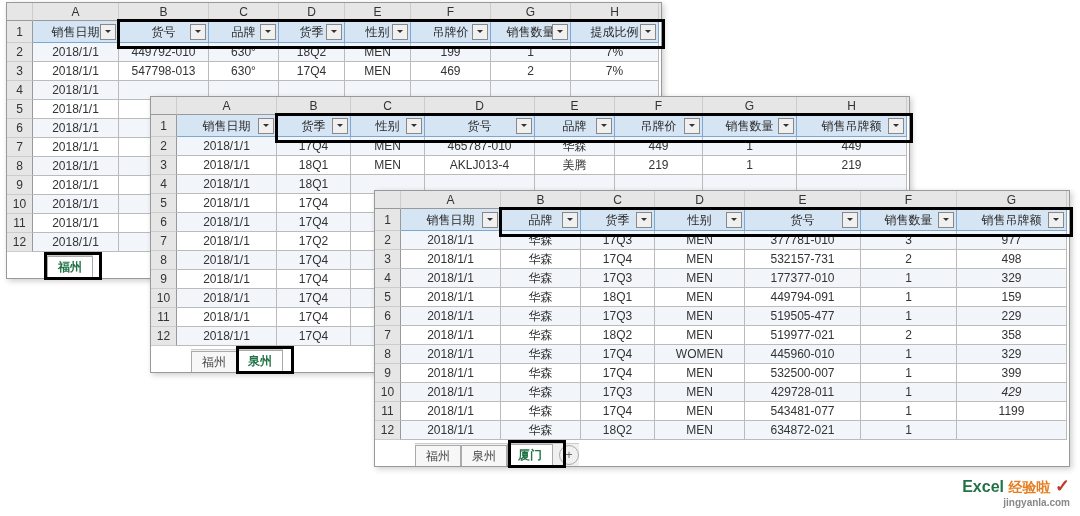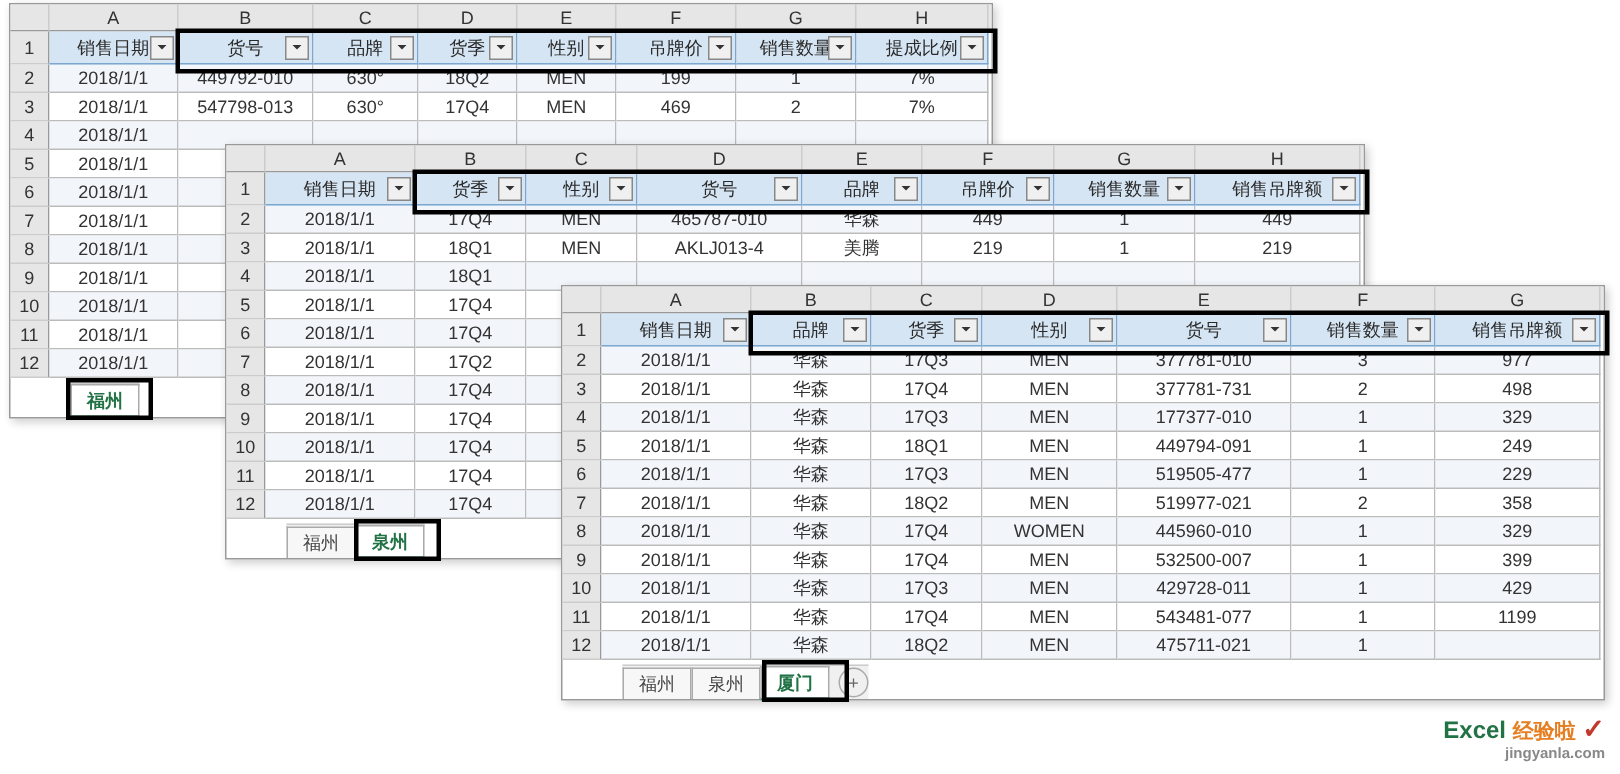--- a/index.html
+++ b/index.html
@@ -555,21 +555,21 @@
         <div class="cell" style="width: 116px;">377781-010</div>
         <div class="cell" style="width: 96px;">3</div>
         <div class="cell" style="width: 110px;">977</div>
       </div>
       <div class="data-row even-row">
         <div class="row-head">3</div>
         <div class="cell" style="width: 100px;">2018/1/1</div>
         <div class="cell" style="width: 80px;">华森</div>
         <div class="cell" style="width: 74px;">17Q4</div>
         <div class="cell" style="width: 90px;">MEN</div>
-        <div class="cell" style="width: 116px;">377781-731</div>
+        <div class="cell" style="width: 116px;">532157-731</div>
         <div class="cell" style="width: 96px;">2</div>
         <div class="cell" style="width: 110px;">498</div>
       </div>
       <div class="data-row odd-row">
         <div class="row-head">4</div>
         <div class="cell" style="width: 100px;">2018/1/1</div>
         <div class="cell" style="width: 80px;">华森</div>
         <div class="cell" style="width: 74px;">17Q3</div>
         <div class="cell" style="width: 90px;">MEN</div>
         <div class="cell" style="width: 116px;">177377-010</div>
@@ -577,21 +577,21 @@
         <div class="cell" style="width: 110px;">329</div>
       </div>
       <div class="data-row even-row">
         <div class="row-head">5</div>
         <div class="cell" style="width: 100px;">2018/1/1</div>
         <div class="cell" style="width: 80px;">华森</div>
         <div class="cell" style="width: 74px;">18Q1</div>
         <div class="cell" style="width: 90px;">MEN</div>
         <div class="cell" style="width: 116px;">449794-091</div>
         <div class="cell" style="width: 96px;">1</div>
-        <div class="cell" style="width: 110px;">249</div>
+        <div class="cell" style="width: 110px;">159</div>
       </div>
       <div class="data-row odd-row">
         <div class="row-head">6</div>
         <div class="cell" style="width: 100px;">2018/1/1</div>
         <div class="cell" style="width: 80px;">华森</div>
         <div class="cell" style="width: 74px;">17Q3</div>
         <div class="cell" style="width: 90px;">MEN</div>
         <div class="cell" style="width: 116px;">519505-477</div>
         <div class="cell" style="width: 96px;">1</div>
         <div class="cell" style="width: 110px;">229</div>
@@ -627,39 +627,39 @@
         <div class="cell" style="width: 110px;">399</div>
       </div>
       <div class="data-row odd-row">
         <div class="row-head">10</div>
         <div class="cell" style="width: 100px;">2018/1/1</div>
         <div class="cell" style="width: 80px;">华森</div>
         <div class="cell" style="width: 74px;">17Q3</div>
         <div class="cell" style="width: 90px;">MEN</div>
         <div class="cell" style="width: 116px;">429728-011</div>
         <div class="cell" style="width: 96px;">1</div>
-        <div class="cell" style="width: 110px;">429</div>
+        <div class="cell" style="width: 110px; font-style: italic;">429</div>
       </div>
       <div class="data-row even-row">
         <div class="row-head">11</div>
         <div class="cell" style="width: 100px;">2018/1/1</div>
         <div class="cell" style="width: 80px;">华森</div>
         <div class="cell" style="width: 74px;">17Q4</div>
         <div class="cell" style="width: 90px;">MEN</div>
         <div class="cell" style="width: 116px;">543481-077</div>
         <div class="cell" style="width: 96px;">1</div>
         <div class="cell" style="width: 110px;">1199</div>
       </div>
       <div class="data-row odd-row">
         <div class="row-head">12</div>
         <div class="cell" style="width: 100px;">2018/1/1</div>
         <div class="cell" style="width: 80px;">华森</div>
         <div class="cell" style="width: 74px;">18Q2</div>
         <div class="cell" style="width: 90px;">MEN</div>
-        <div class="cell" style="width: 116px;">475711-021</div>
+        <div class="cell" style="width: 116px;">634872-021</div>
         <div class="cell" style="width: 96px;">1</div>
         <div class="cell" style="width: 110px;"></div>
       </div>
       <div class="tabs" style="bottom: 0px; left: 40px; position: absolute;">
         <div class="tab">福州</div>
         <div class="tab">泉州</div>
         <div class="tab active">厦门</div>
         <div class="add-tab">+</div>
       </div>
       <div class="highlight-box" style="left: 124px; top: 16px; width: 568px; height: 24px;"></div>

